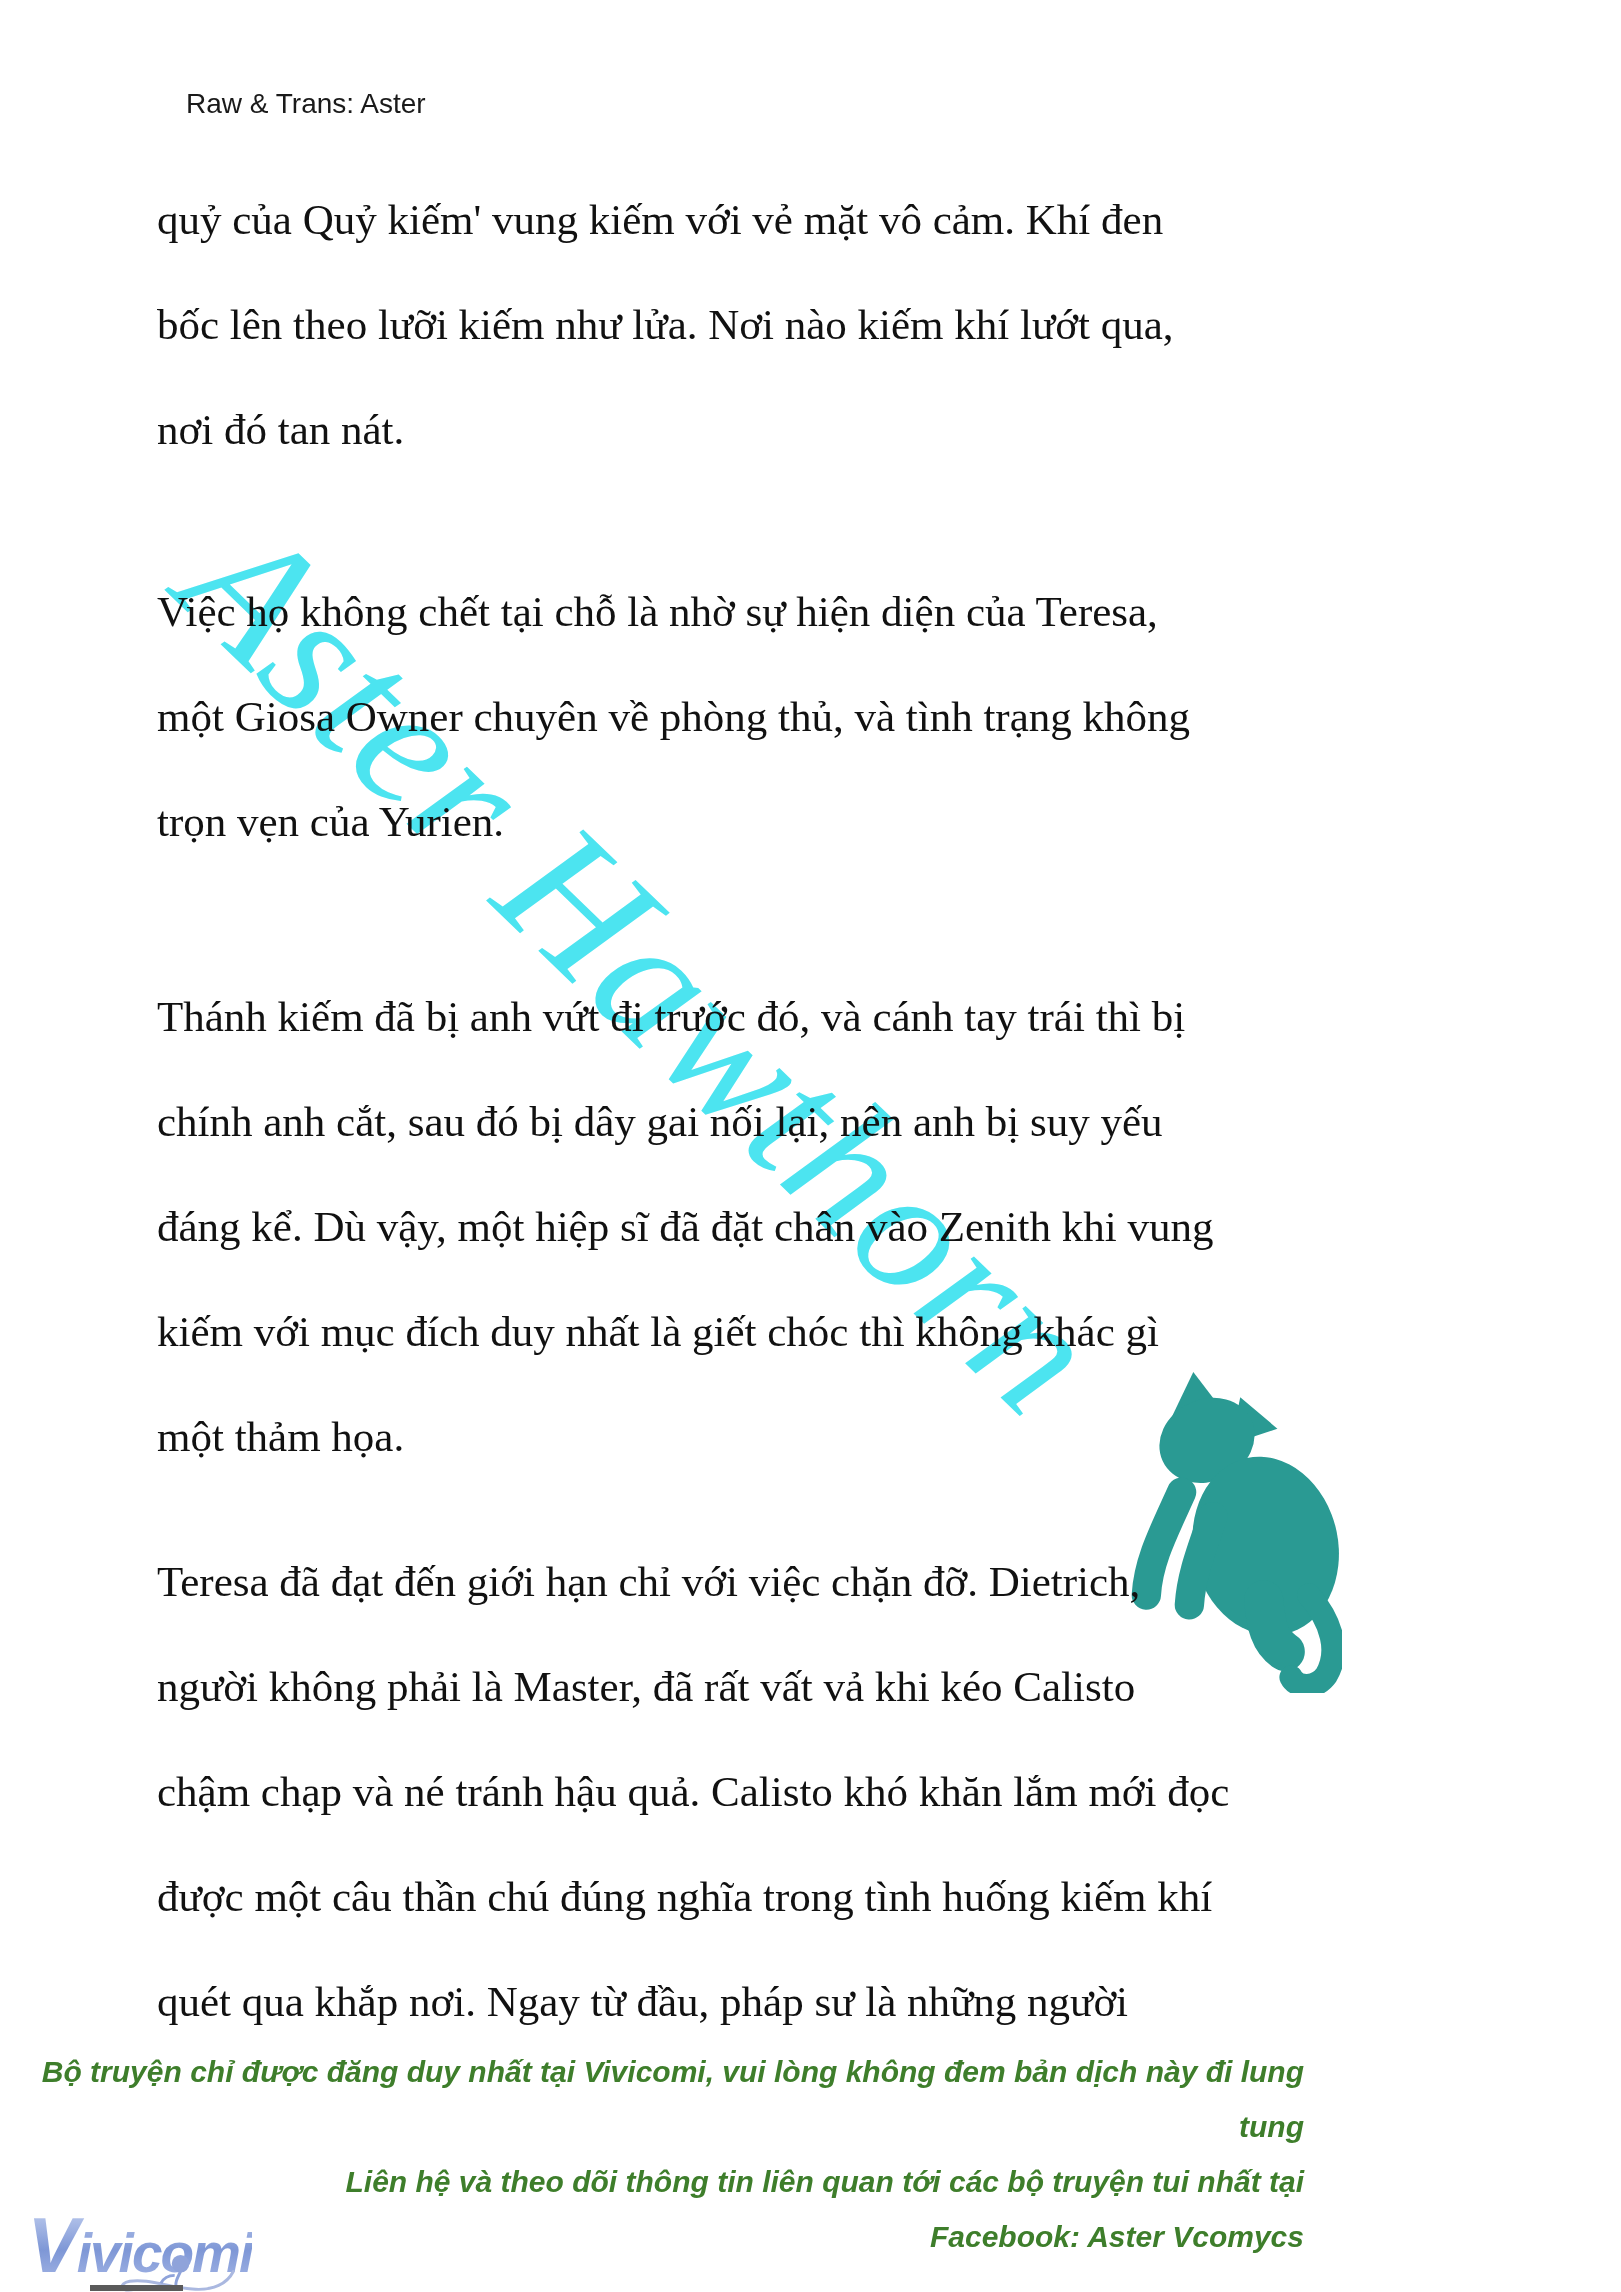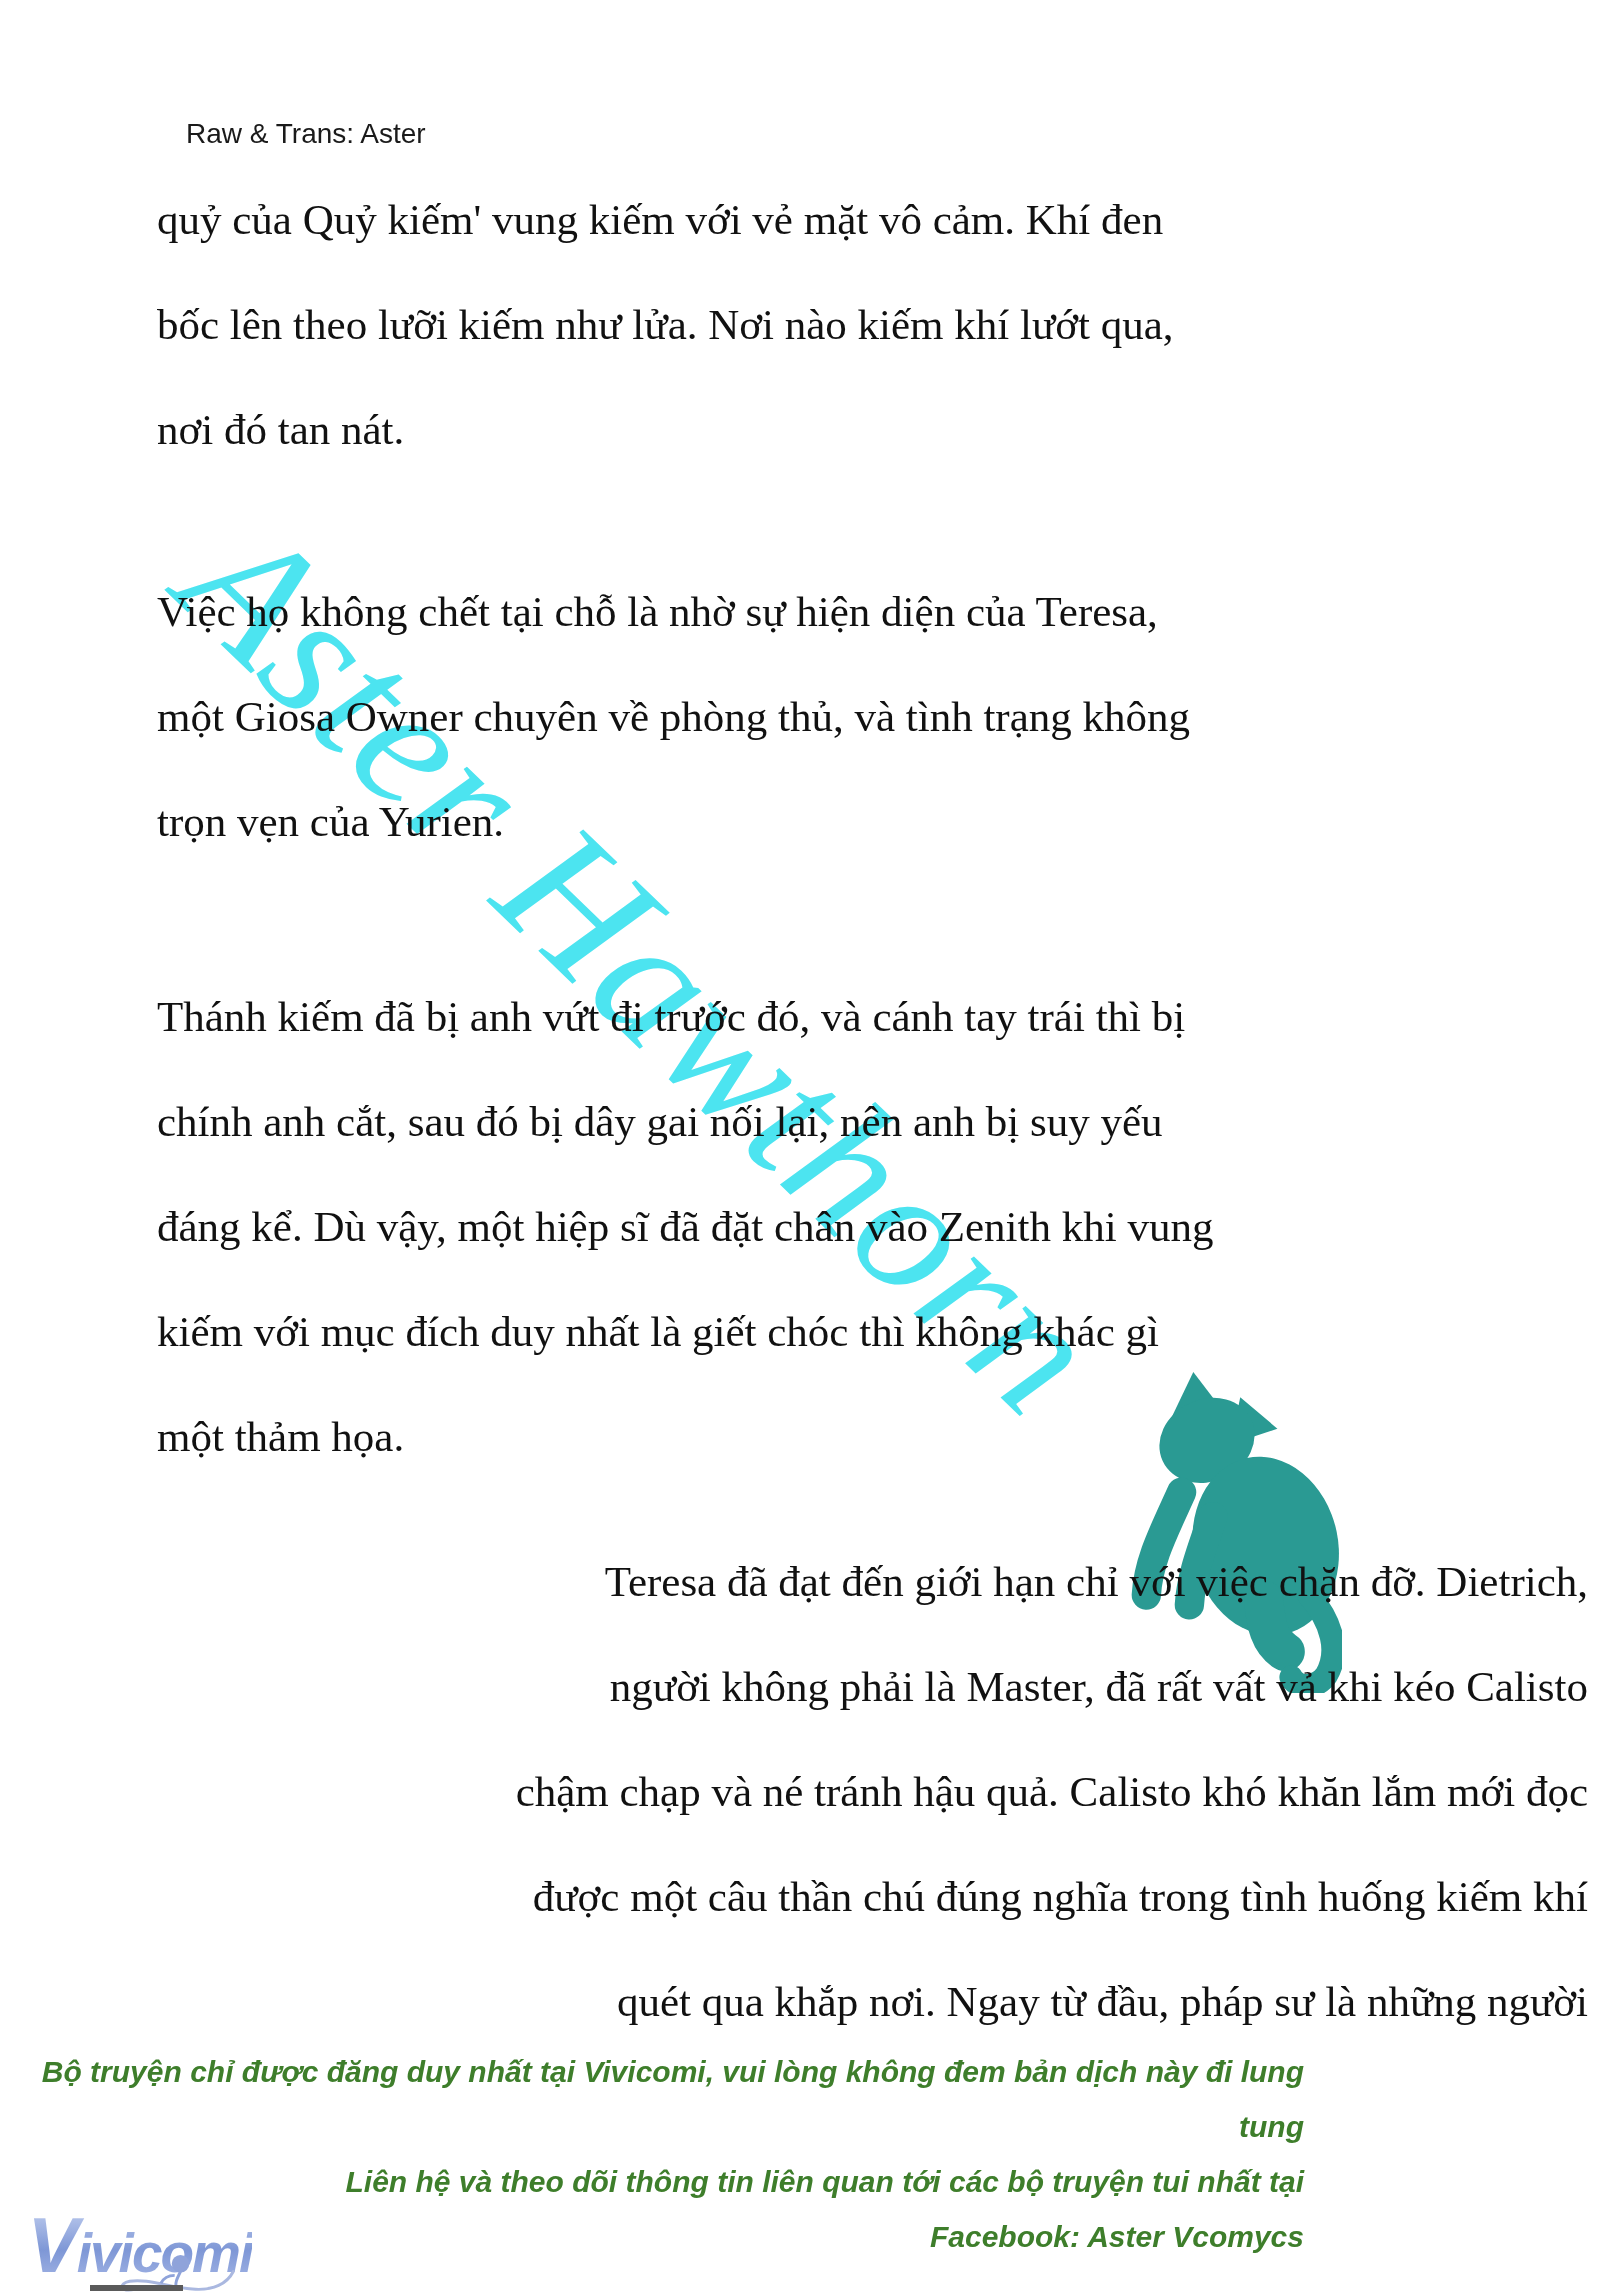--- a/index.html
+++ b/index.html
@@ -9,21 +9,20 @@
     background:#ffffff;
     overflow:hidden;
     font-family:"Liberation Serif","DejaVu Serif",serif;
     color:#111;
   }
   .header-credit{
     position:absolute;left:186px;top:88px;
     font-family:"Liberation Sans","DejaVu Sans",sans-serif;
     font-size:28px;color:#1a1a1a;
     z-index:3;
-    margin-top:30px;
   }
   .watermark{
     position:absolute;left:286px;top:478px;
     font-size:181px;
     font-style:italic;
     font-family:"Liberation Serif","DejaVu Serif",serif;
     color:#4ce4f0;
     white-space:nowrap;
     transform:rotate(44deg);
     transform-origin:0 0;
@@ -32,21 +31,21 @@
   }
   .para{
     position:absolute;left:157px;width:1431px;
     font-size:43px;line-height:105px;
     white-space:pre-line;
     z-index:2;
   }
   .para-1{top:167px;}
   .para-2{top:559px;}
   .para-3{top:964px;}
-  .para-4{top:1529px;text-align:right;}
+  .para-4{top:1529px;}
   .cat-graphic{
     position:absolute;left:1117px;top:1360px;
     width:225px;height:333px;
     z-index:1;
   }
   .footer{
     position:absolute;left:0;top:2044px;width:1304px;
     text-align:right;
     font-family:"Liberation Sans","DejaVu Sans",sans-serif;
     font-weight:bold;font-style:italic;

